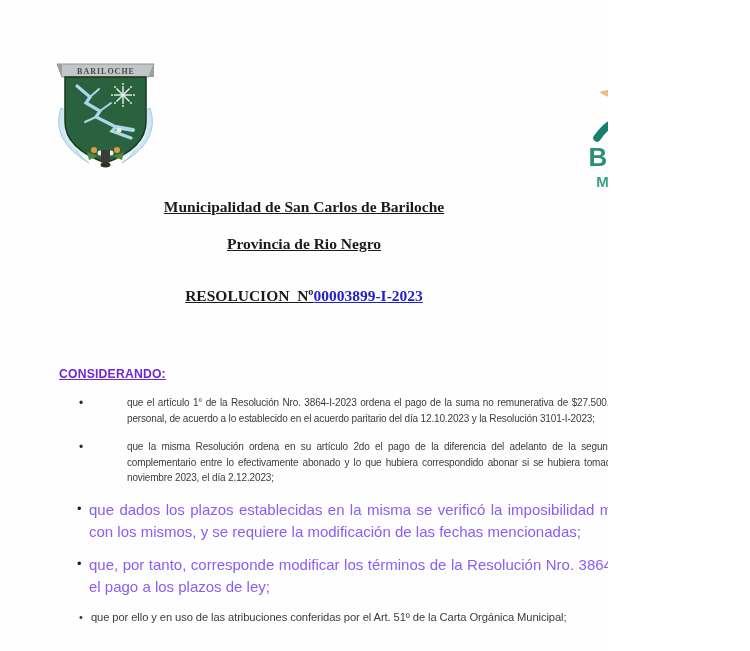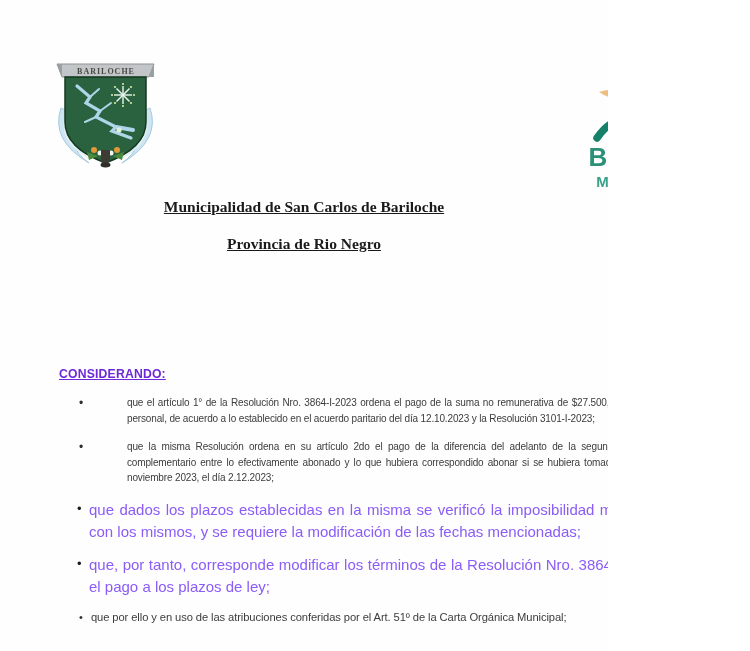--- a/index.html
+++ b/index.html
@@ -144,20 +144,23 @@
       <path d="M46,34 C40,24 34,18 24,12 C34,16 44,26 50,32 Z" fill="#e07b28"></path>
       <path d="M50,38 C60,44 68,54 70,64 C60,58 52,48 48,40 Z" fill="#e07b28"></path>
       <path d="M46,38 C38,46 32,56 30,66 C40,58 48,48 50,42 Z" fill="#e07b28"></path>
     </svg>
     <div class="muni-wordmark">Bariloche</div>
     <div class="muni-subtitle">MUNICIPIO</div>
   </div>
 
   <div class="heading h-title1 underlined">Municipalidad de San Carlos de Bariloche</div>
   <div class="heading h-title2 underlined">Provincia de Rio Negro</div>
+  <div class="heading h-resolution">
+    <span class="res-label">RESOLUCION  Nº</span><span class="res-number">00003899-I-2023</span>
+  </div>
 
 
   <div class="considerando">CONSIDERANDO:</div>
 
   <div class="bullets">
 
     <div class="bullet-item b-condensed">
       <span class="bullet-marker">•</span>
       <span class="bullet-text">que el artículo 1° de la Resolución Nro. 3864-I-2023 ordena el pago de la suma no remunerativa de $27.500, el día 7.12.2023, a todo el personal, de acuerdo a lo establecido en el acuerdo paritario del día 12.10.2023 y la Resolución 3101-I-2023;</span>
     </div>

